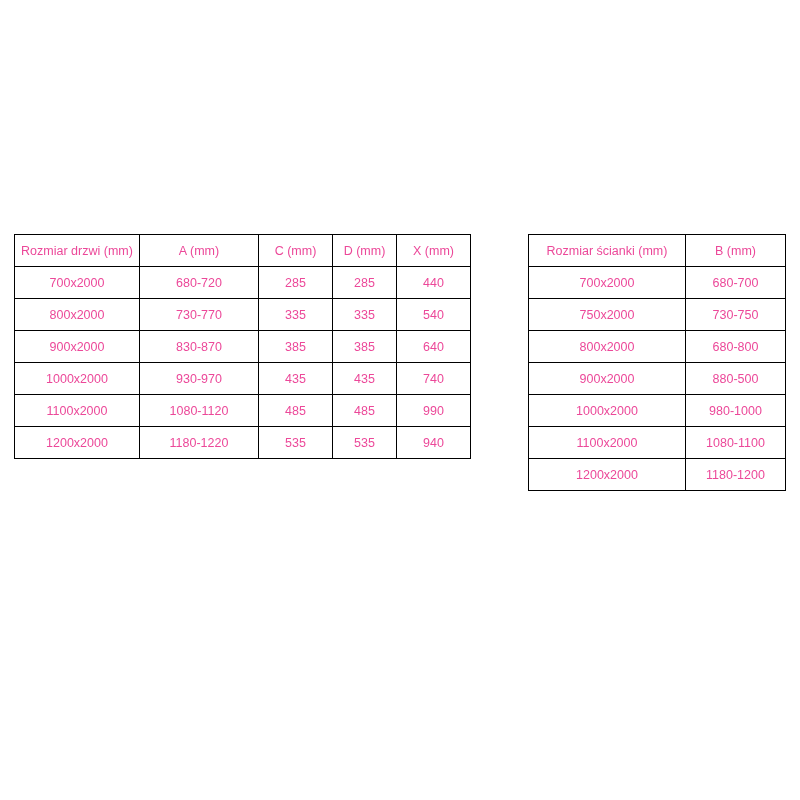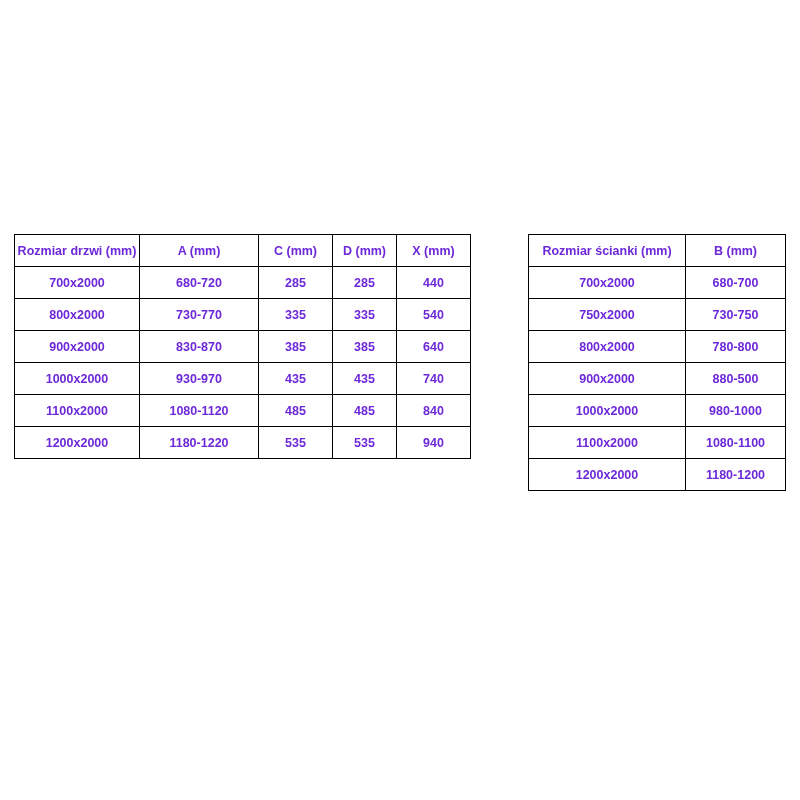--- a/index.html
+++ b/index.html
@@ -23,22 +23,22 @@
   }
   table.spec {
     position: absolute;
     border-collapse: collapse;
     table-layout: fixed;
   }
   table.spec td {
     border: 1px solid #000000;
     text-align: center;
     vertical-align: middle;
-    font-weight: bold;
-    color: #6d28d9;
+    font-weight: normal;
+    color: #ec4899;
     padding: 0;
     white-space: nowrap;
   }
   
   #doors-table {
     left: 14px;
     top: 234px;
   }
   #doors-table td {
     height: 31px;
@@ -111,21 +111,21 @@
         <td>930-970</td>
         <td>435</td>
         <td>435</td>
         <td>740</td>
       </tr>
       <tr>
         <td>1100x2000</td>
         <td>1080-1120</td>
         <td>485</td>
         <td>485</td>
-        <td>840</td>
+        <td>990</td>
       </tr>
       <tr>
         <td>1200x2000</td>
         <td>1180-1220</td>
         <td>535</td>
         <td>535</td>
         <td>940</td>
       </tr>
     </tbody>
   </table>
@@ -143,21 +143,21 @@
       <tr>
         <td>700x2000</td>
         <td>680-700</td>
       </tr>
       <tr>
         <td>750x2000</td>
         <td>730-750</td>
       </tr>
       <tr>
         <td>800x2000</td>
-        <td>780-800</td>
+        <td>680-800</td>
       </tr>
       <tr>
         <td>900x2000</td>
         <td>880-500</td>
       </tr>
       <tr>
         <td>1000x2000</td>
         <td>980-1000</td>
       </tr>
       <tr>

